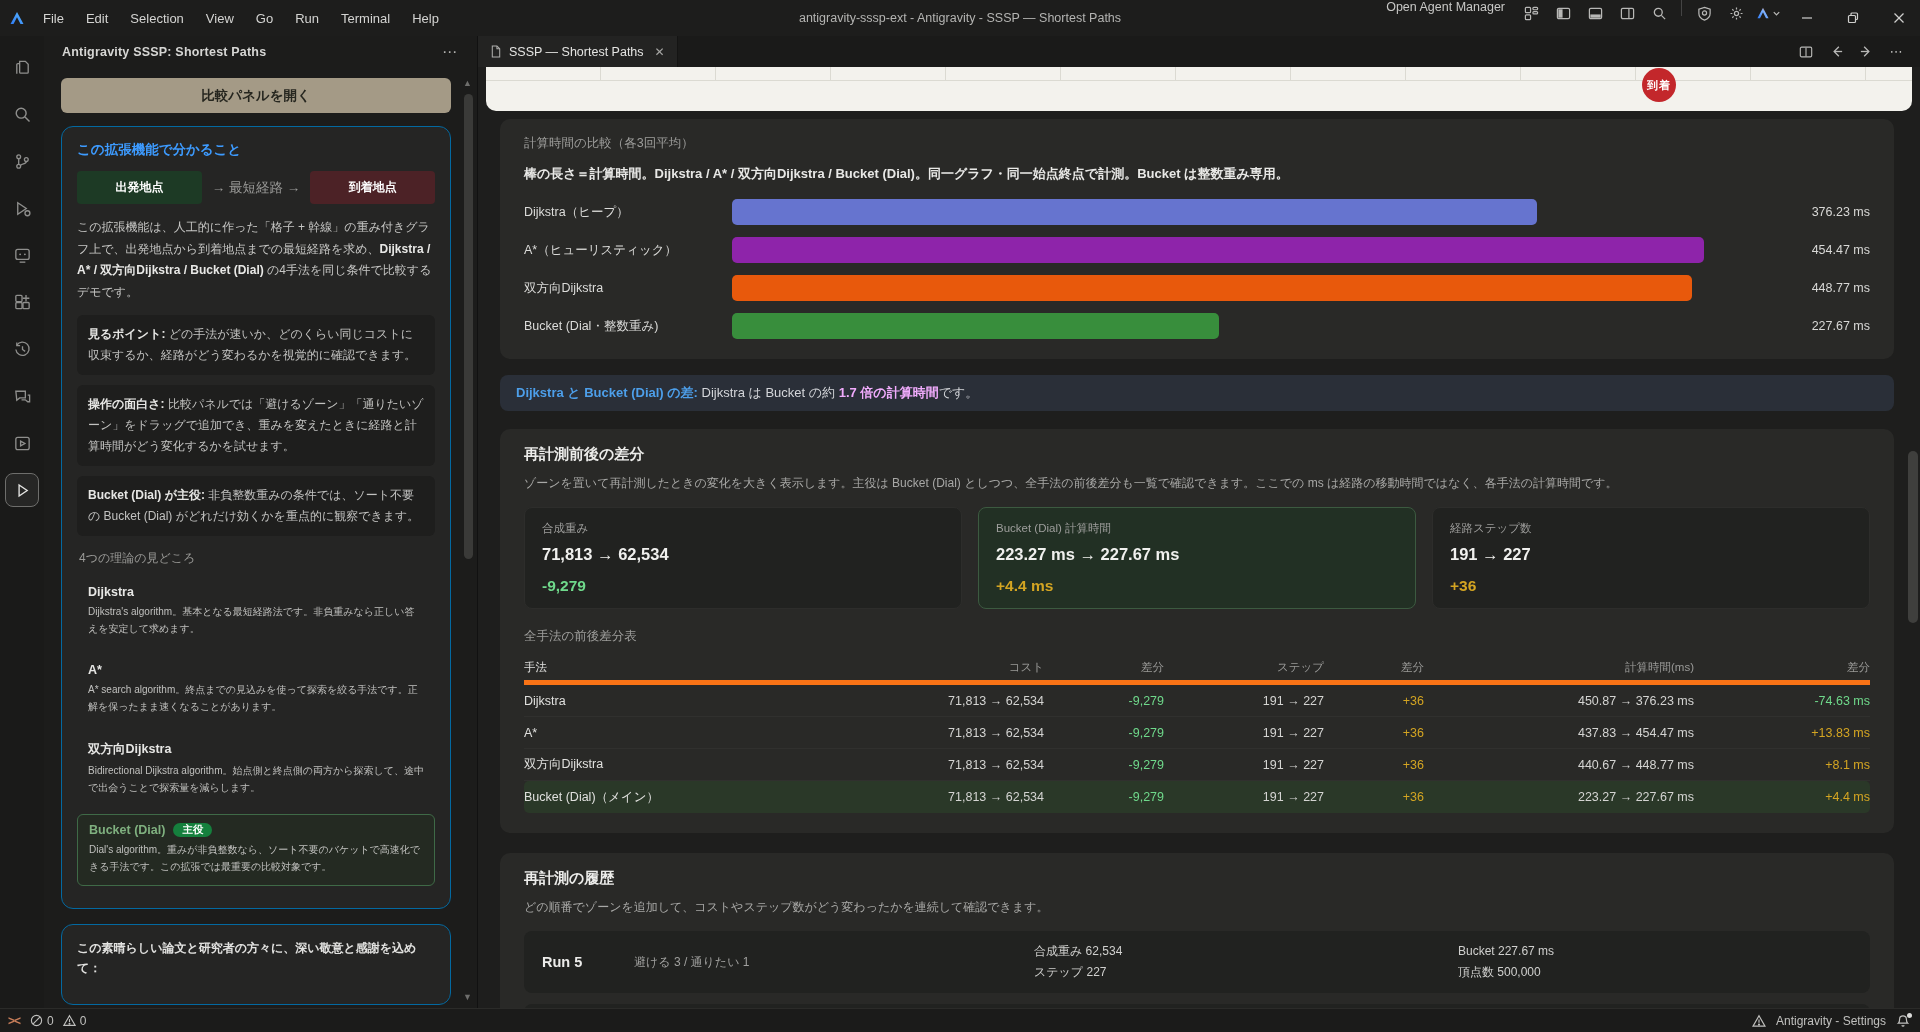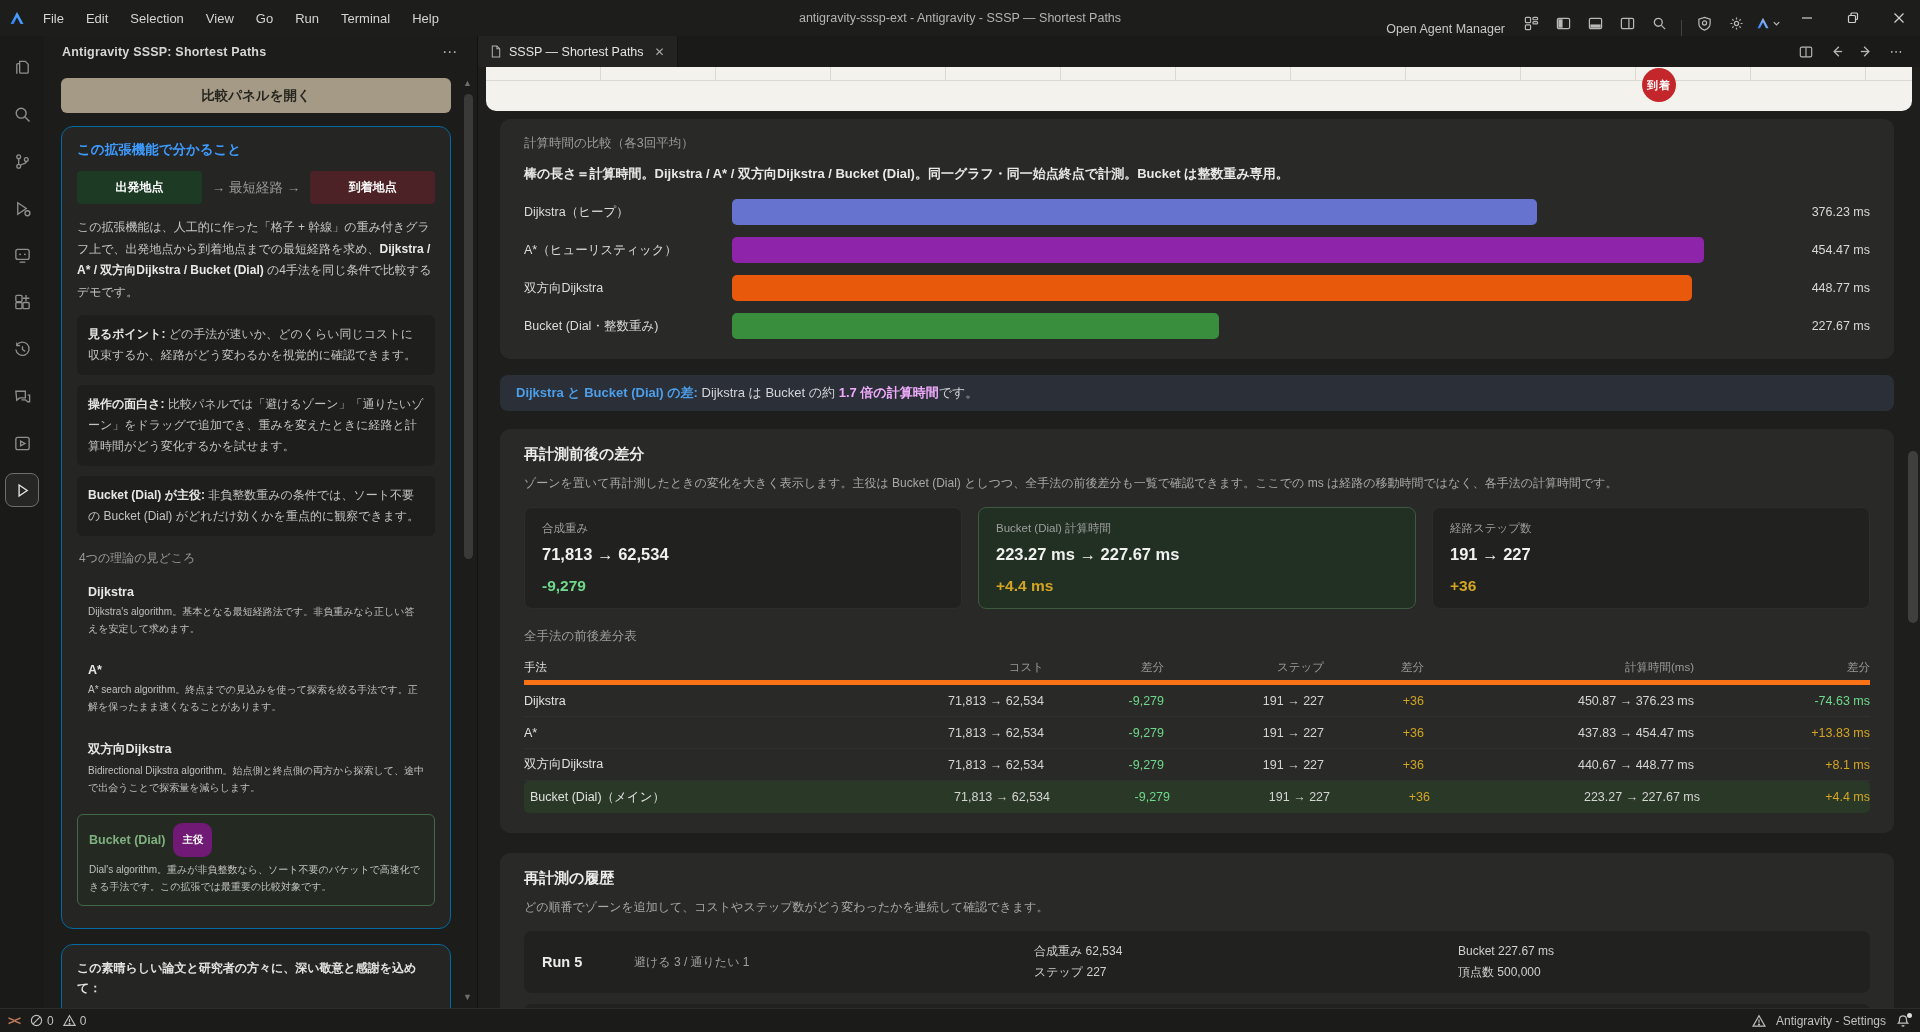--- a/index.html
+++ b/index.html
@@ -6,21 +6,21 @@
   html,body { width:1920px; height:1032px; overflow:hidden; background:#161615; }
   body { font-family:"Liberation Sans","DejaVu Sans",sans-serif; color:#ccc; font-size:13px; }
   .app { width:1920px; height:1032px; display:flex; flex-direction:column; background:#1b1b1a; }
 
   
   .titlebar { height:36px; background:#1d1d1c; display:flex; align-items:center; position:relative; flex:0 0 auto; }
   .tb-logo { width:34px; display:flex; justify-content:center; }
   .menus { display:flex; gap:4px; }
   .menu-item { padding:4px 9px; border-radius:5px; color:#d4d4d2; font-size:13px; cursor:default; }
   .tb-title { position:absolute; left:50%; transform:translateX(-50%); color:#b4b4b2; font-size:12.5px; white-space:nowrap; }
-  .tb-right { margin-left:auto; display:flex; align-items:flex-end; gap:4px; padding-right:0; }
+  .tb-right { margin-left:auto; display:flex; align-items:flex-start; gap:4px; padding-right:0; }
   .tb-agent { color:#c8c8c6; font-size:12.5px; margin-right:8px; }
   .tb-icon { width:28px; height:26px; display:flex; align-items:center; justify-content:center; color:#b8b8b6; border-radius:5px; }
   .tb-divider { width:1px; height:16px; background:#444; margin:0 4px; }
   .win-btn { width:42px; height:36px; display:flex; align-items:center; justify-content:center; color:#cfcfcd; }
   .ag-mark { display:flex; align-items:center; gap:2px; }
 
   
   .main { flex:1; display:flex; min-height:0; }
 
   
@@ -45,21 +45,21 @@
   .sb-desc { font-size:12px; line-height:1.8; color:#c6c6c4; margin-bottom:12px; }
   .sb-desc b { color:#e8e8e6; }
   .point-box { background:#1e1e1d; border-radius:6px; padding:9px 11px; font-size:12px; line-height:1.75; color:#c2c2c0; margin-bottom:10px; }
   .point-box b { color:#e6e6e4; }
   .theory-head { color:#9a9a97; font-size:12px; margin:14px 2px 10px; }
   .theory { padding:8px 11px 10px; margin-bottom:8px; }
   .theory .t-name { font-weight:bold; font-size:12.5px; color:#e6e6e4; margin-bottom:4px; display:flex; align-items:center; gap:8px; }
   .theory .t-text { font-size:10px; line-height:1.7; color:#c0c0be; }
   .theory.hero { border:1px solid #3f6a47; background:#242a22; border-radius:6px; }
   .theory.hero .t-name { color:#7fb07f; }
-  .hero-badge { background:#701a75; color:#fff; font-size:10.5px; font-weight:bold; padding:10px 9px; border-radius:9px; }
+  .hero-badge { background:#15803d; color:#fff; font-size:10.5px; font-weight:bold; padding:0 9px; border-radius:9px; }
   .credits h4 { font-size:12px; color:#e2e2e0; margin-bottom:12px; line-height:1.6; }
   
   .sb-scroll-arrow { position:absolute; right:5px; color:#6e6e6c; font-size:9px; }
   .sb-scroll-thumb { position:absolute; right:4px; top:58px; width:9px; height:465px; background:#3a3a38; border-radius:5px; }
 
   
   .editor { flex:1; display:flex; flex-direction:column; min-width:0; position:relative; background:#1e1e1d; }
   .tabbar { height:31px; background:#1a1a19; display:flex; align-items:stretch; flex:0 0 auto; }
   .tab { display:flex; align-items:center; gap:7px; padding:0 12px; background:#232322; border-right:1px solid #141413; color:#e4e4e2; font-size:12.5px; }
   .tab-close { color:#a8a8a6; font-size:12px; margin-left:4px; }
@@ -103,21 +103,21 @@
 
   .table-label { margin-top:19px; }
   .tbl { margin-top:10px; }
   .tbl-row { display:grid; grid-template-columns:240px 280px 120px 160px 100px 270px 1fr; align-items:center; height:32px; border-bottom:1px solid #30302e; font-size:12.5px; color:#d4d4d2; }
   .tbl-row:last-child { border-bottom:none; }
   .tbl-head { color:#9a9a98; font-size:11.5px; height:30px; border-bottom:5px solid #f97316; }
   .tbl-head > div { text-align:left; padding-left:30px; }
   .tbl-head > div:first-child { padding-left:0; }
   .tbl-row > div { text-align:right; }
   .tbl-row > div:first-child { text-align:left; color:#e0e0de; }
-  .tbl-row.hl { background:#2a3828; border-radius:5px; border-bottom:none;padding-left:6px; }
+  .tbl-row.hl { background:#2a3828; border-radius:5px; border-bottom:none; }
 
   .runs { margin-top:15px; }
   .run-row { background:#212220; border-radius:8px; padding:10px 18px; display:grid; grid-template-columns:92px 400px 424px 1fr; align-items:center; min-height:62px; margin-bottom:11px; }
   .run-name { color:#ececea; font-weight:bold; font-size:14.5px; }
   .run-zones { color:#a0a09e; font-size:12px; }
   .run-stats { color:#d0d0ce; font-size:12px; line-height:1.75; }
 
   .mt18 { margin-top:18px; } .mt20 { margin-top:20px; }
 
   

